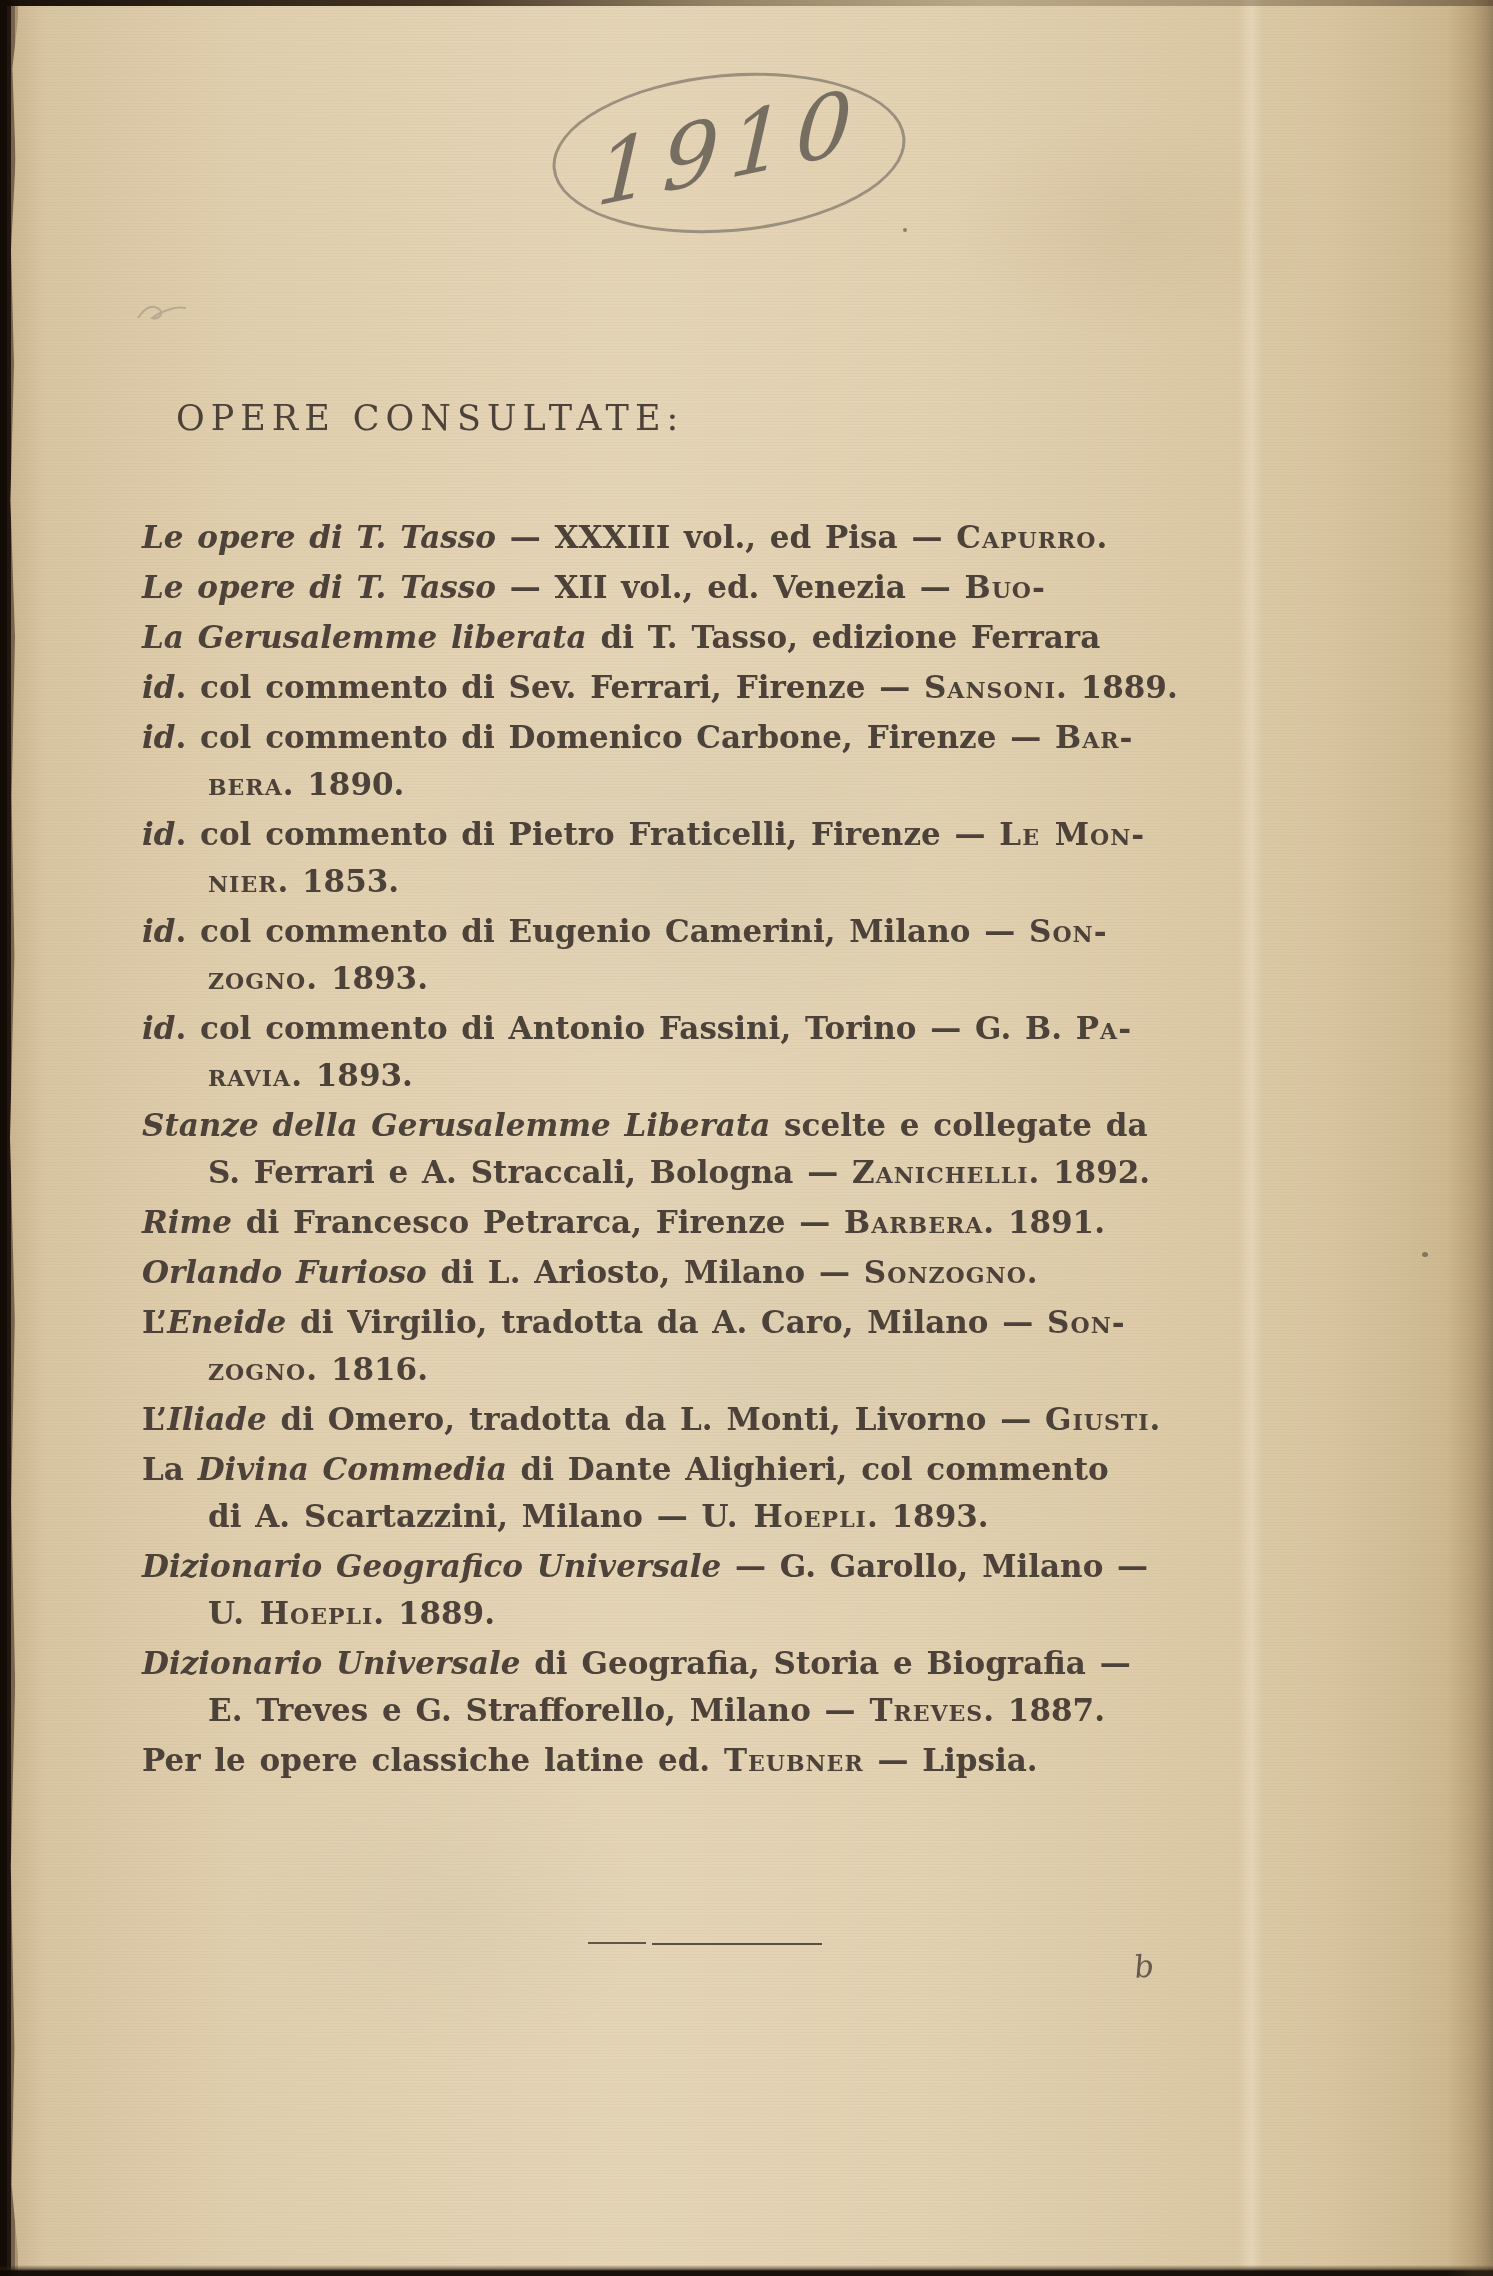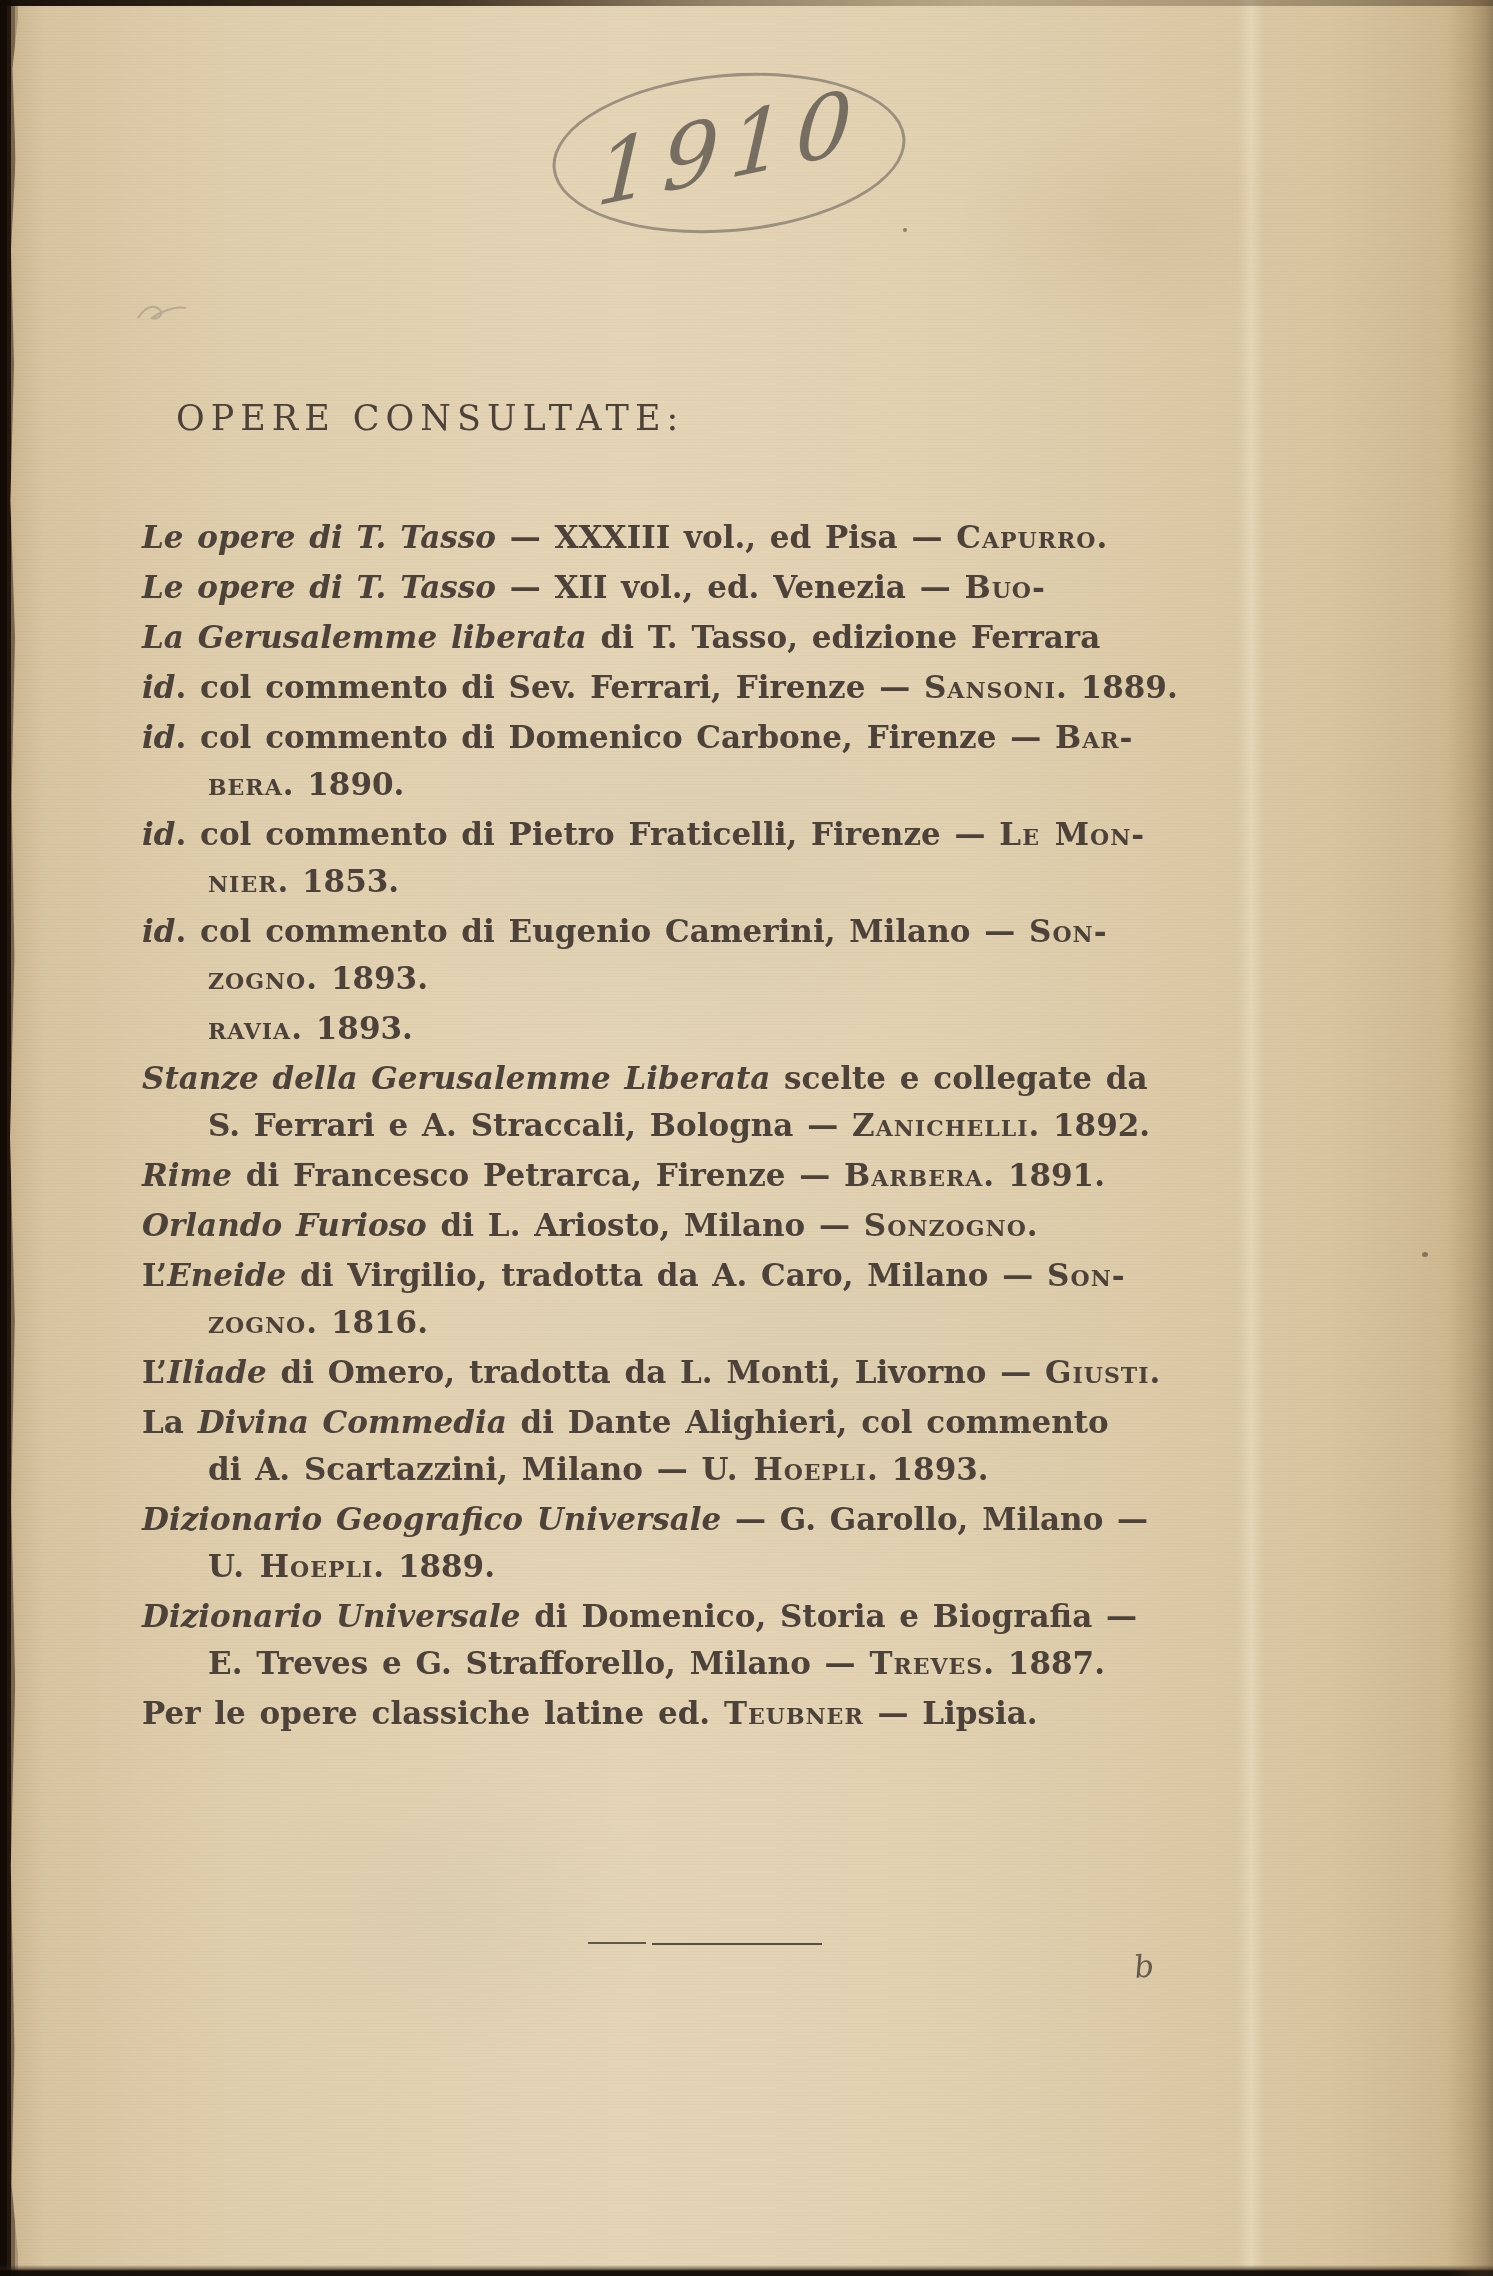--- a/index.html
+++ b/index.html
@@ -127,20 +127,21 @@
       </div>
       <div class="entry">
         <div class="line"><span class="s-i">id</span><span class="s-n">. col commento di Pietro Fraticelli, Firenze — </span><span class="s-sc">Le Mon-</span></div>
         <div class="line cont"><span class="s-sc">nier</span><span class="s-n">. 1853.</span></div>
       </div>
       <div class="entry">
         <div class="line"><span class="s-i">id</span><span class="s-n">. col commento di Eugenio Camerini, Milano — </span><span class="s-sc">Son-</span></div>
         <div class="line cont"><span class="s-sc">zogno</span><span class="s-n">. 1893.</span></div>
       </div>
       <div class="entry">
+        <div class="line"><span class="s-i">id</span><span class="s-n">. col commento di Antonio Fassini, Torino — G. B. </span><span class="s-sc">Pa-</span></div>
         <div class="line cont"><span class="s-sc">ravia</span><span class="s-n">. 1893.</span></div>
       </div>
       <div class="entry">
         <div class="line"><span class="s-i">Stanze della Gerusalemme Liberata</span><span class="s-n"> scelte e collegate da</span></div>
         <div class="line cont"><span class="s-n">S. Ferrari e A. Straccali, Bologna — </span><span class="s-sc">Zanichelli</span><span class="s-n">. 1892.</span></div>
       </div>
       <div class="entry">
         <div class="line"><span class="s-i">Rime</span><span class="s-n"> di Francesco Petrarca, Firenze — </span><span class="s-sc">Barbera</span><span class="s-n">. 1891.</span></div>
       </div>
       <div class="entry">
@@ -155,21 +156,21 @@
       </div>
       <div class="entry">
         <div class="line"><span class="s-n">La </span><span class="s-i">Divina Commedia</span><span class="s-n"> di Dante Alighieri, col commento</span></div>
         <div class="line cont"><span class="s-n">di A. Scartazzini, Milano — </span><span class="s-sc">U. Hoepli</span><span class="s-n">. 1893.</span></div>
       </div>
       <div class="entry">
         <div class="line"><span class="s-i">Dizionario Geografico Universale</span><span class="s-n"> — G. Garollo, Milano —</span></div>
         <div class="line cont"><span class="s-sc">U. Hoepli</span><span class="s-n">. 1889.</span></div>
       </div>
       <div class="entry">
-        <div class="line"><span class="s-i">Dizionario Universale</span><span class="s-n"> di Domenico, Storia e Biografia —</span></div>
+        <div class="line"><span class="s-i">Dizionario Universale</span><span class="s-n"> di Geografia, Storia e Biografia —</span></div>
         <div class="line cont"><span class="s-n">E. Treves e G. Strafforello, Milano — </span><span class="s-sc">Treves</span><span class="s-n">. 1887.</span></div>
       </div>
       <div class="entry">
         <div class="line"><span class="s-n">Per le opere classiche latine ed. </span><span class="s-sc">Teubner</span><span class="s-n"> — Lipsia.</span></div>
       </div>
     </div>
 
   <div class="rule">
     <div class="seg1"></div>
     <div class="seg2"></div>

